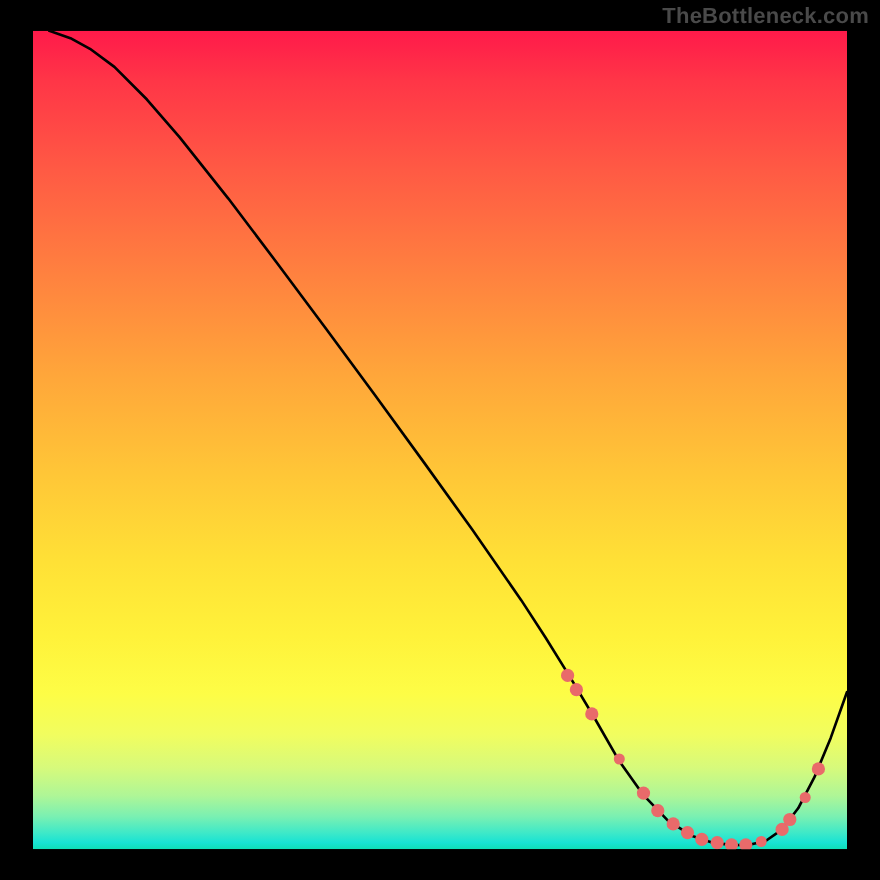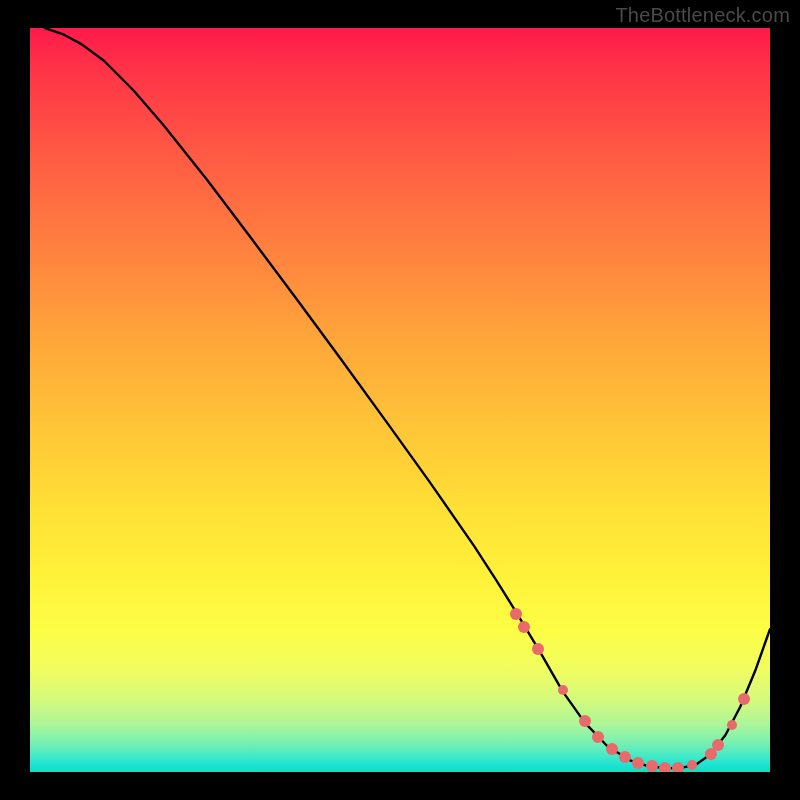--- a/index.html
+++ b/index.html
@@ -10,21 +10,21 @@
     position: relative;
     font-family: Arial, Helvetica, sans-serif;
     overflow: hidden;
   }
   .watermark {
     position: absolute;
     top: 4px;
     right: 10px;
     color: #4a4a4a;
     font-size: 20px;
-    font-weight: 400;
+    font-weight: 700;
     z-index: 10;
     letter-spacing: 0.2px;
   }
   .plot-area {
     position: absolute;
     left: 30px;
     top: 28px;
     width: 740px;
     height: 744px;
     overflow: hidden;

